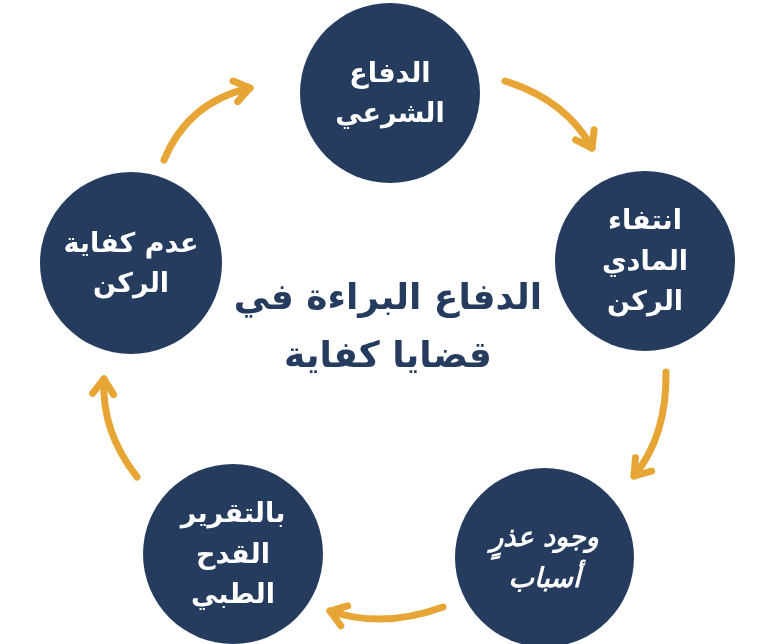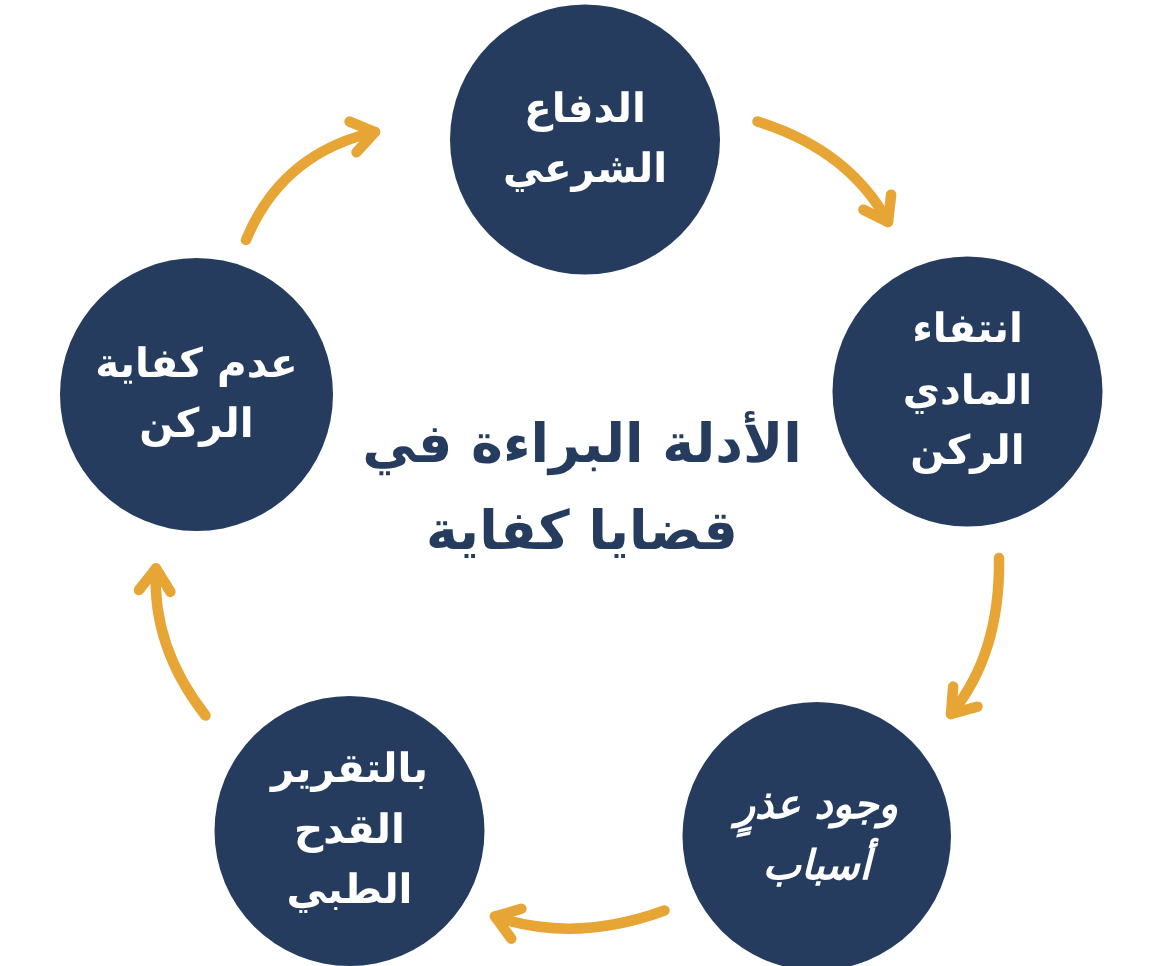--- a/index.html
+++ b/index.html
@@ -69,21 +69,21 @@
       </marker>
     </defs>
     <path class="arrow-path" d="M 164 160 Q 188 102 250 88" marker-end="url(#ah)"></path>
     <path class="arrow-path" d="M 505 81 Q 566 100 592 148" marker-end="url(#ah)"></path>
     <path class="arrow-path" d="M 666 372 Q 667 436 634 476" marker-end="url(#ah)"></path>
     <path class="arrow-path" d="M 443 607 Q 383 629 330 611" marker-end="url(#ah)"></path>
     <path class="arrow-path" d="M 137 477 Q 101 431 104 379" marker-end="url(#ah)"></path>
   </svg>
 
   <div class="title">
-    <div>الأدلة البراءة في</div>
+    <div>الدفاع البراءة في</div>
     <div>قضايا كفاية</div>
   </div>
 
   <div class="node node-top">
     <div class="node-text">
       <div>الدفاع</div>
       <div>الشرعي</div>
     </div>
   </div>
 

